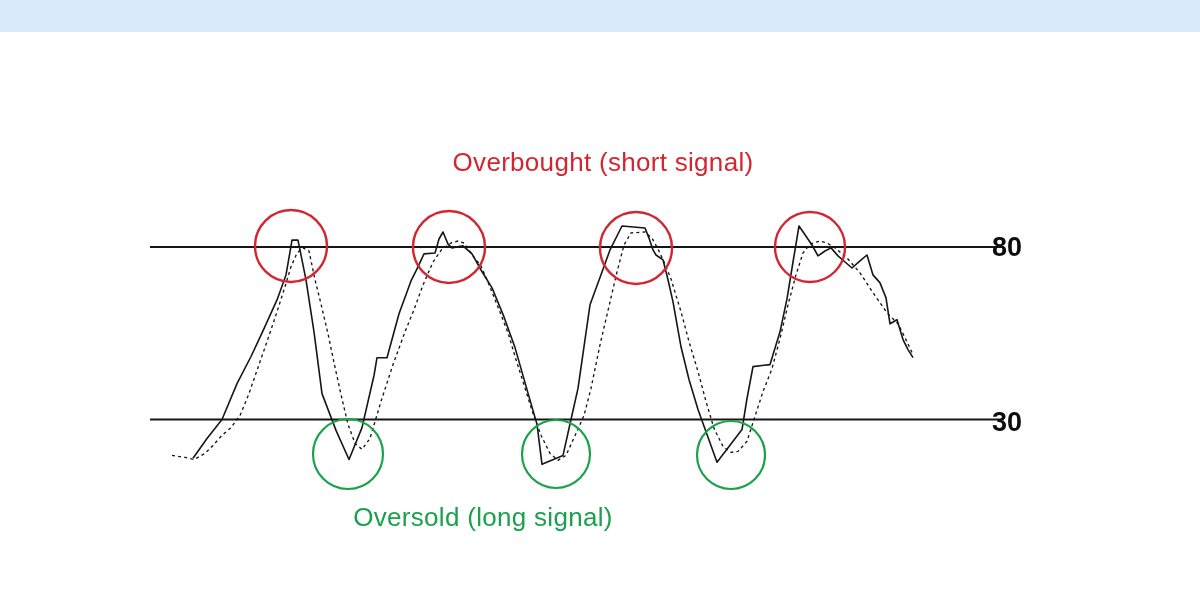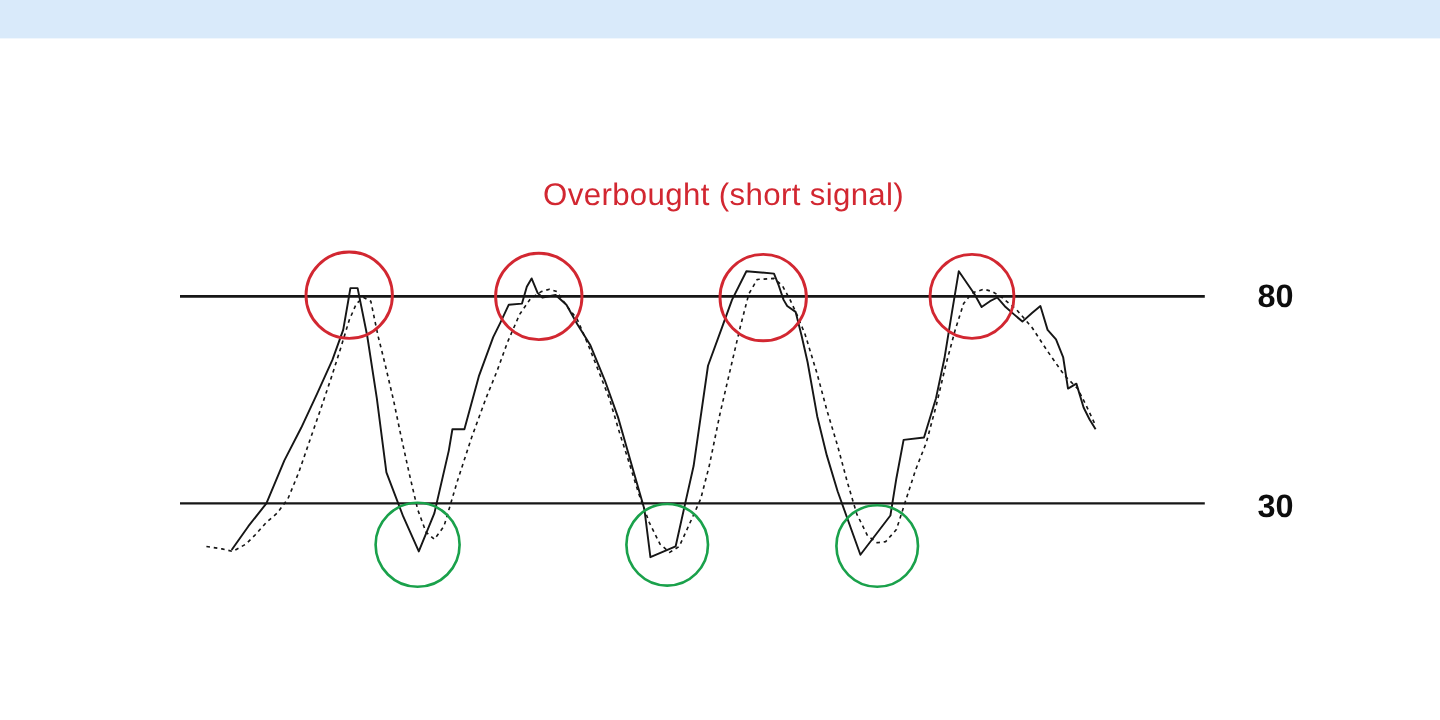--- a/index.html
+++ b/index.html
@@ -17,21 +17,21 @@
     transform:translateX(-50%);
     font-size:26px;
     letter-spacing:.3px;
     white-space:nowrap;
     line-height:1.1;
   }
   .annot.overbought{left:603px;top:116px;}
   .annot.oversold{left:483px;top:471px;}
   .level-label{
     position:absolute;
-    left:1048px;
+    left:992px;
     transform:translateY(-50%);
     font-size:27px;
     font-weight:700;
     color:#0d0d0d;
     line-height:1;
   }
   .level-label.hi{top:215px;}
   .level-label.lo{top:390px;}
 </style>
 </head>
@@ -47,17 +47,18 @@
       <circle cx="449" cy="215" r="36" fill="none" stroke="#d22731" stroke-width="2.4"></circle>
       <circle cx="636" cy="216" r="36" fill="none" stroke="#d22731" stroke-width="2.4"></circle>
       <circle cx="810" cy="215" r="35" fill="none" stroke="#d22731" stroke-width="2.4"></circle>
       <circle cx="348" cy="422" r="35" fill="none" stroke="#1aa14b" stroke-width="2.2"></circle>
       <circle cx="556" cy="422" r="34" fill="none" stroke="#1aa14b" stroke-width="2.2"></circle>
       <circle cx="731" cy="423" r="34" fill="none" stroke="#1aa14b" stroke-width="2.2"></circle>
     </svg>
 
   <div class="annot overbought" style="color: rgb(210, 39, 49);">Overbought (short signal)</div>
 
+  <div class="annot oversold" style="color: rgb(26, 161, 75);">Oversold (long signal)</div>
 
   <div class="level-label hi">80</div>
 
   <div class="level-label lo">30</div>
 </div>
 
 </body></html>

